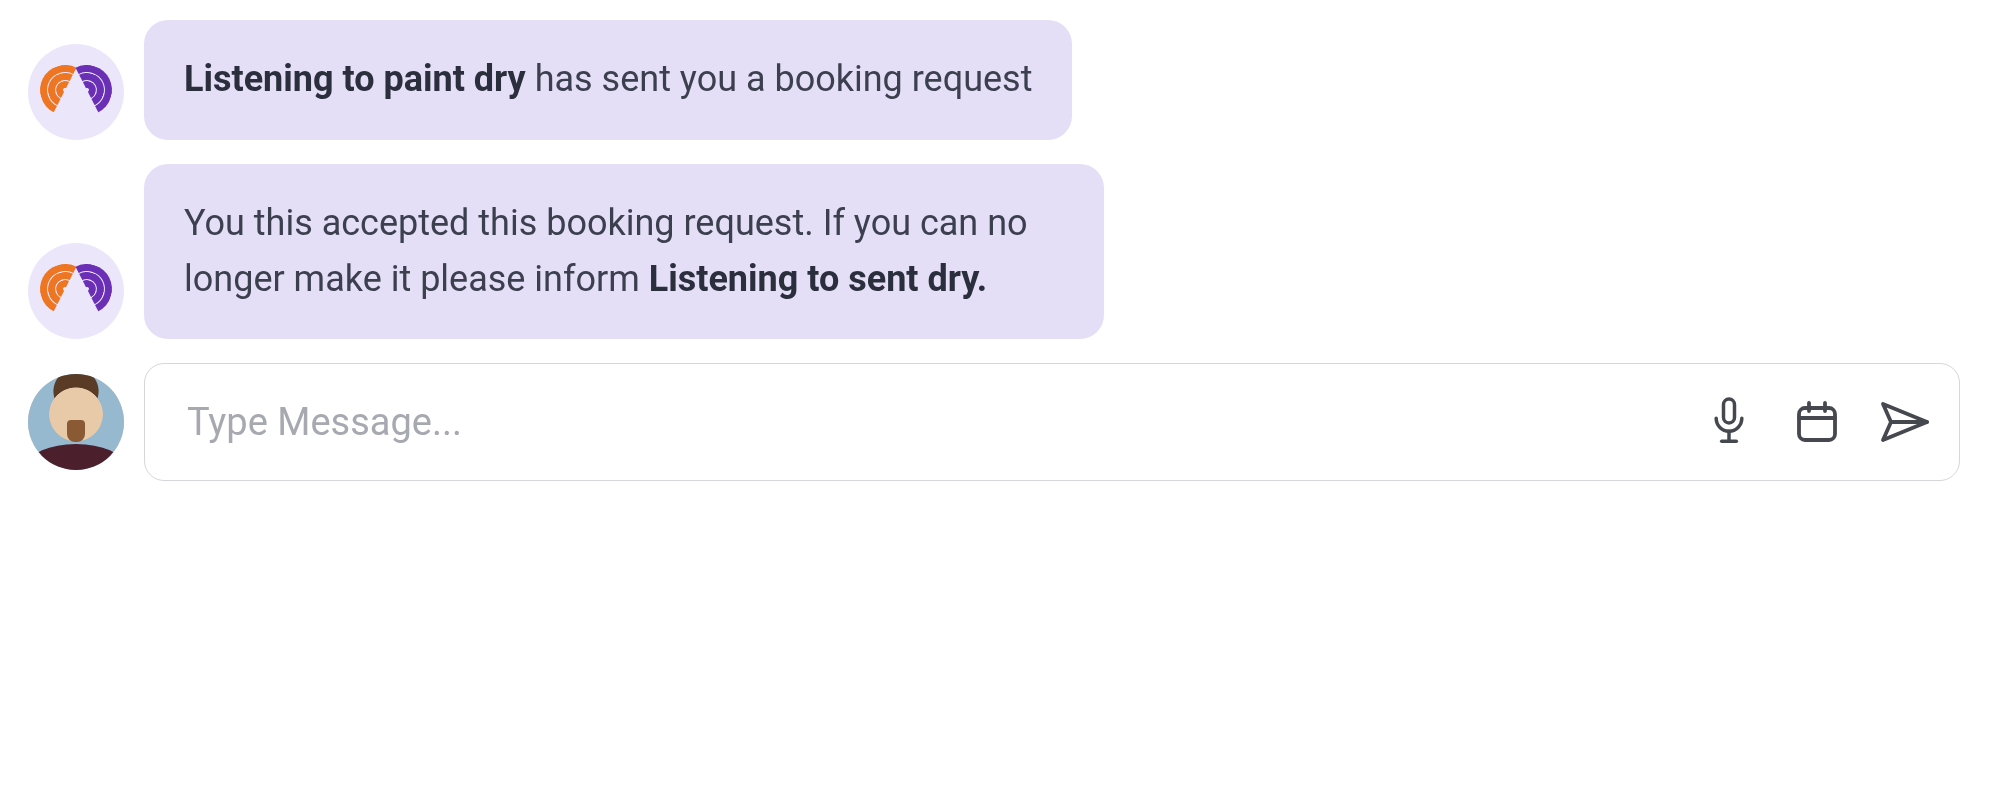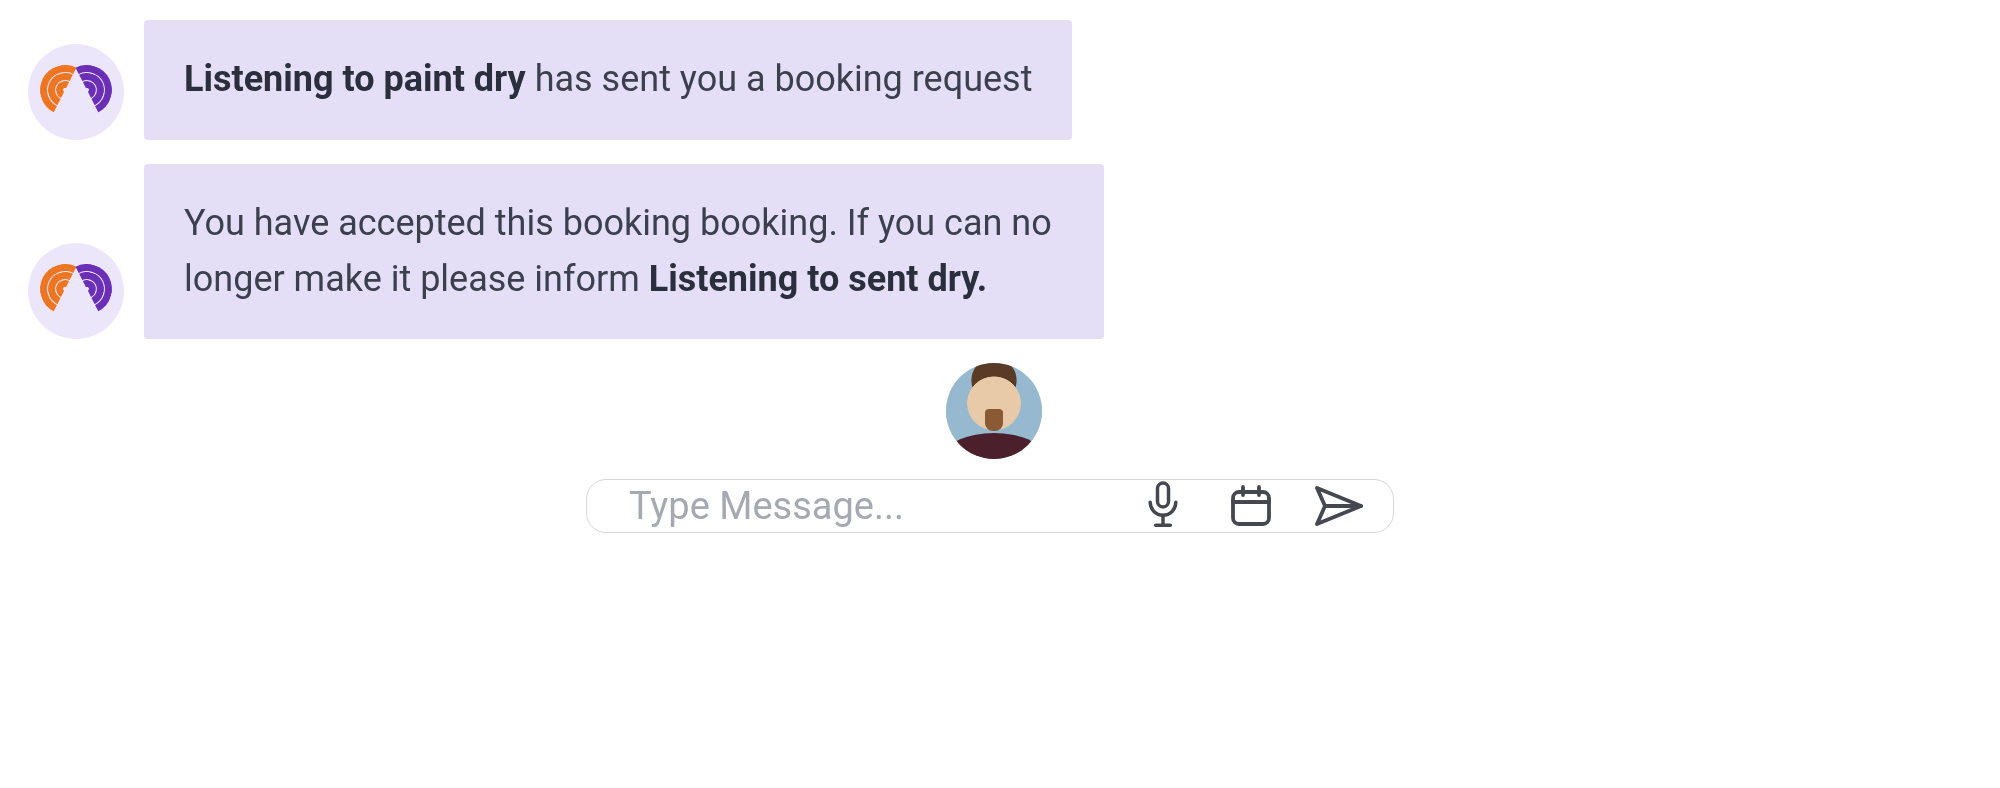--- a/index.html
+++ b/index.html
@@ -34,38 +34,37 @@
   }
   .avatar.system {
     background: #ece6fb;
   }
   .avatar.user {
     background: #d9c9b6;
     position: relative;
   }
   .bubble {
     background: #e4dff6;
-    border-radius: 4px;
+    border-radius: 24px;
     padding: 32px 40px;
     max-width: 960px;
     font-size: 36px;
     line-height: 1.55;
     color: #3b3f4e;
     font-weight: 400;
   }
   .bubble .bold {
     font-weight: 700;
     color: #2b2f3d;
   }
   .compose-row {
     display: flex;
     align-items: center;
     gap: 20px;
     margin-top: 16px;
-    flex-direction: column;
   }
   .compose-box {
     flex: 1;
     height: 118px;
     border: 1.5px solid #d6d6dc;
     border-radius: 20px;
     display: flex;
     align-items: center;
     padding: 0 28px 0 40px;
     background: #ffffff;
@@ -157,21 +156,21 @@
       <div class="logo-wrap">
         <span class="arc a-l a-l1"></span>
           <span class="arc a-l a-l2"></span>
           <span class="arc a-l a-l3"></span>
         <span class="arc a-r a-r1"></span>
           <span class="arc a-r a-r2"></span>
           <span class="arc a-r a-r3"></span>
       </div>
     </div>
     <div class="bubble">
-      <span>You have accepted this booking booking. If you can no longer make it please inform </span><span class="bold">Listening to sent dry.</span>
+      <span>You this accepted this booking request. If you can no longer make it please inform </span><span class="bold">Listening to sent dry.</span>
     </div>
   </div>
 
   <div class="compose-row">
     <div class="avatar user">
       <div class="face">
           <div class="shirt"></div>
         </div>
     </div>
     <div class="compose-box">

